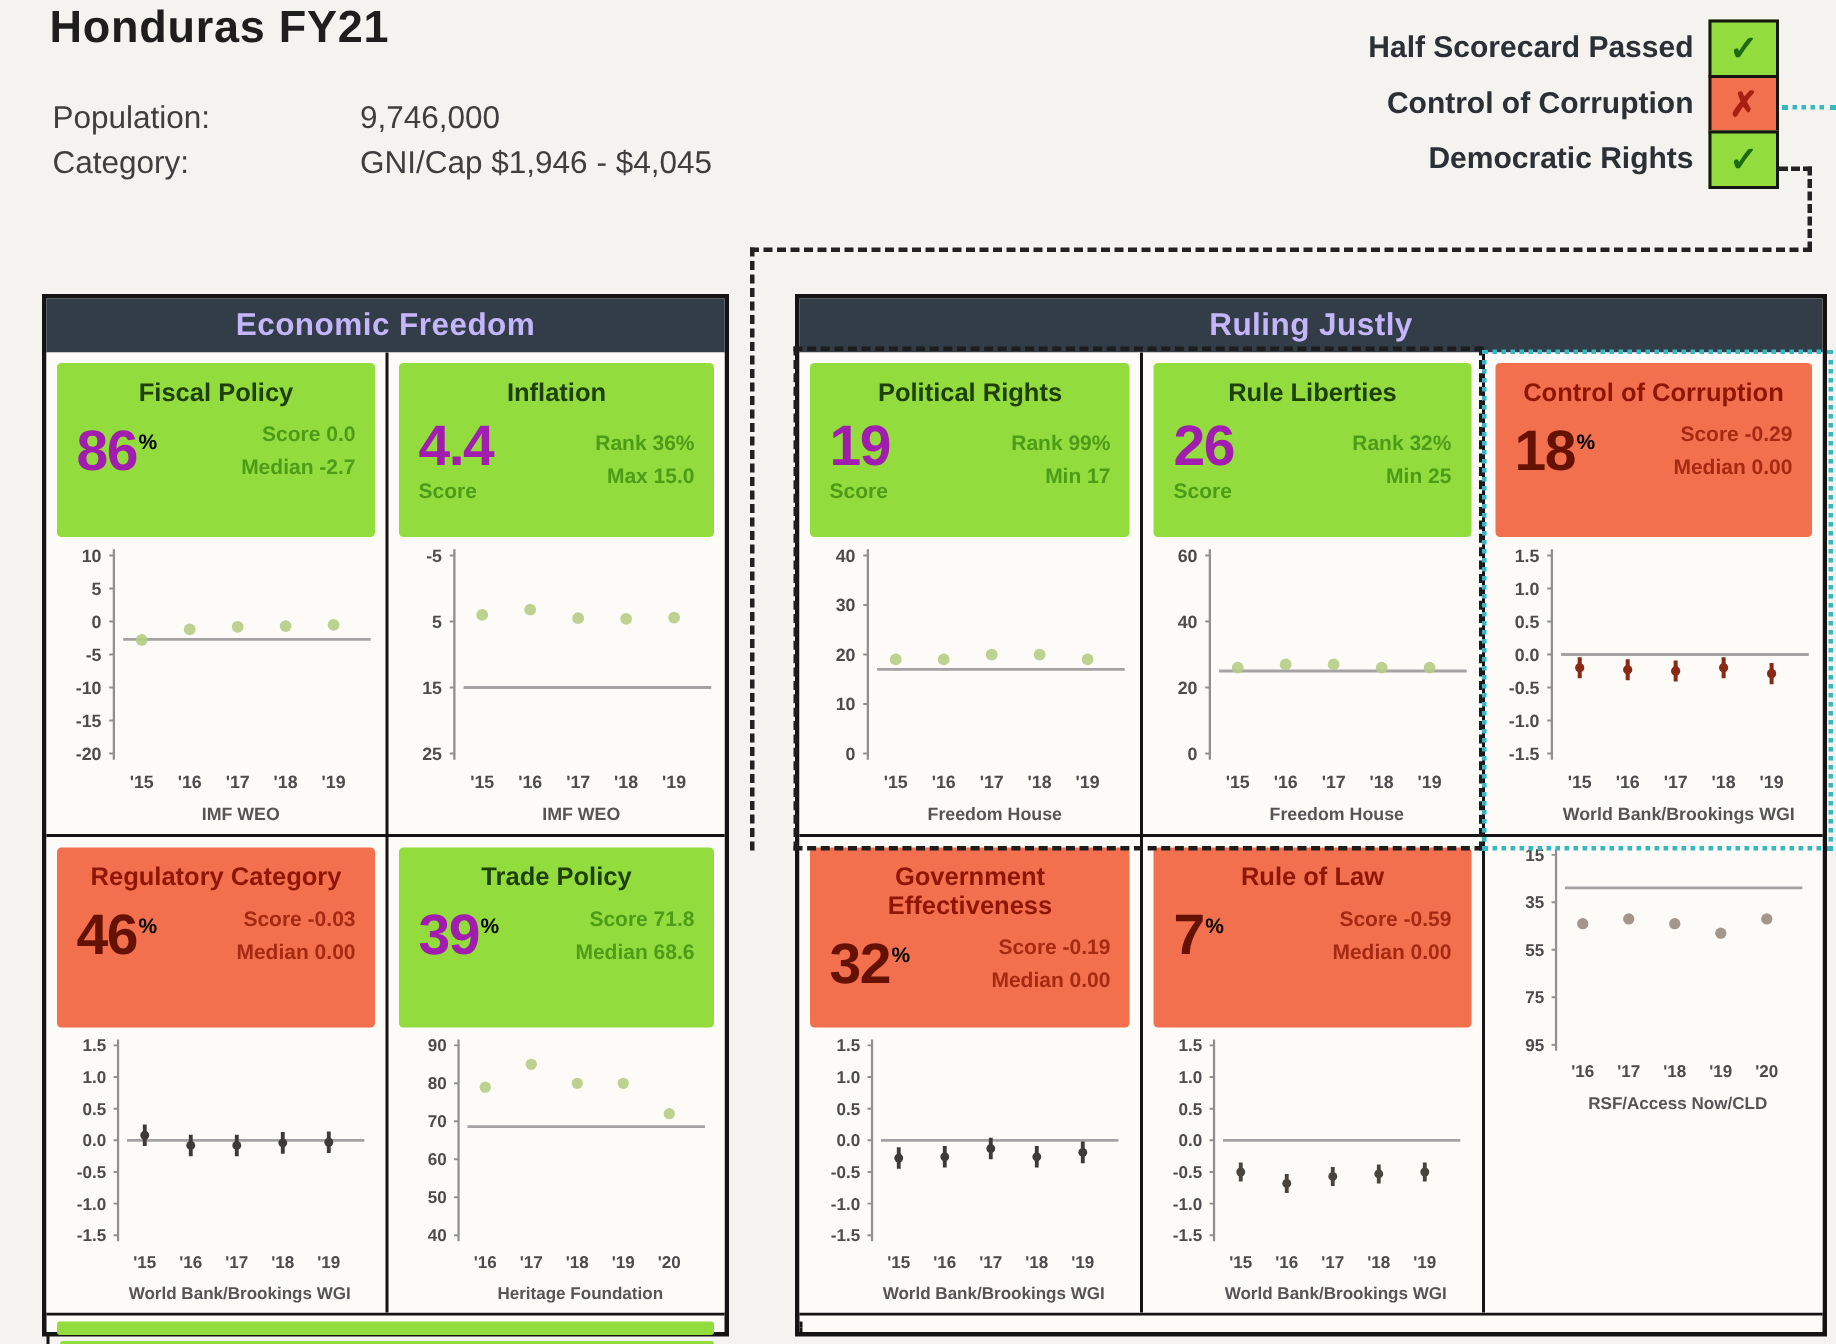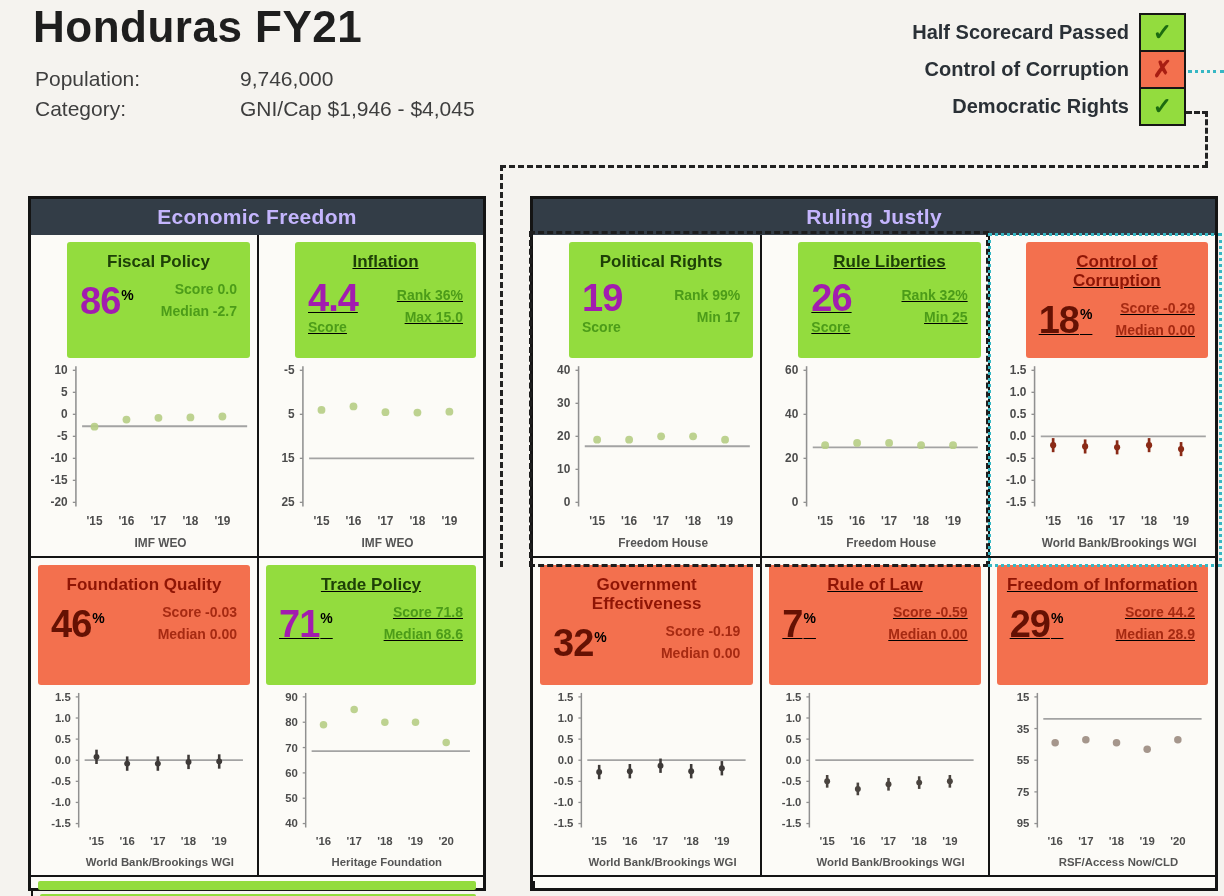--- a/index.html
+++ b/index.html
@@ -14,21 +14,21 @@
   body{
     font-family:"Liberation Sans", sans-serif;
     background:#f5f3ef;
     position:relative;
   }
   .page{position:relative; width:1224px; height:896px; overflow:hidden;}
 
   
   .page-title{
     position:absolute; left:33px; top:2px;
-    font-size:44px; font-weight:800; color:#1e1e1e; letter-spacing:.5px;
+    font-size:30px; font-weight:800; color:#1e1e1e; letter-spacing:.5px;
   }
   .info{position:absolute; left:35px; top:64px; font-size:21px; color:#3e3e3e;}
   .info-row{display:flex; height:30px; align-items:center;}
   .info-label{width:205px;}
   .badges{position:absolute; top:13px; right:38px;}
   .badge-row{display:flex; align-items:center; justify-content:flex-end; height:39px;}
   .badge-row + .badge-row{margin-top:-2px;}
   .badge-label{font-size:20px; font-weight:700; color:#2a3036; margin-right:10px; white-space:nowrap;}
   .badge-box{
     width:47px; height:39px; border:2px solid #161616;
@@ -49,24 +49,24 @@
   .section-header{
     height:36px; background:var(--dark); color:#c4b5fd;
     display:flex; align-items:center; justify-content:center;
     font-size:21px; font-weight:700; letter-spacing:.3px;
   }
   .grid-row{display:grid;}
   .grid-row + .grid-row, .sliver-row{border-top:2px solid var(--line);}
   .cols-2{grid-template-columns:1fr 1fr;}
   .cols-3{grid-template-columns:1fr 1fr 1fr;}
   .cell{background:#fcfbf7; display:flex; flex-direction:column;}
-  .cell + .cell{border-left:2px solid var(--line);text-decoration:underline;}
+  .cell + .cell{border-left:2px solid var(--line);}
   .card-wrap{padding:7px 7px 0;}
   .card{border-radius:3px; padding:10px 10px 8px;}
-  .row1 .card{height:116px;margin-left:29px;}
+  .row1 .card{height:116px;}
   .row2 .card{height:120px;}
   .card.pass{background:var(--green);}
   .card.fail{background:var(--red);}
   .card-title{text-align:center; font-weight:800; font-size:17px; line-height:1.12;}
   .pass .card-title{color:#1e4007;}
   .fail .card-title{color:#8f1505;}
   .card-body{display:flex; justify-content:space-between; align-items:center; margin-top:8px; padding:0 3px;}
   .val-num{font-size:38px; font-weight:800; letter-spacing:-1px; line-height:1;}
   .pass .val-num{color:#a21caf;}
   .fail .val-num{color:#651103;}
@@ -217,21 +217,21 @@
                 <text x="182" y="160" text-anchor="middle" font-size="11.5" font-weight="600" fill="#4c4c4c" font-family="&quot;Liberation Sans&quot;, sans-serif">'19</text>
                 <text x="122" y="181" text-anchor="middle" font-size="11.5" font-weight="600" fill="#555" font-family="&quot;Liberation Sans&quot;, sans-serif">IMF WEO</text>
               </svg>
             </div>
           </div>
         </div>
         <div class="grid-row cols-2 row2">
           <div class="cell">
             <div class="card-wrap">
               <div class="card fail">
-                <div class="card-title">Foundation Quality</div>
+                <div class="card-title">Regulatory Category</div>
                 <div class="card-body">
                   <div class="val-block">
                     <div class="val-row"><span class="val-num">46</span><span class="val-suffix">%</span></div>
                   </div>
                   <div class="val-lines">
                     <div class="val-line">Score -0.03</div>
                     <div class="val-line">Median 0.00</div>
                   </div>
                 </div>
               </div>
@@ -272,21 +272,21 @@
                 <text x="122" y="181" text-anchor="middle" font-size="11.5" font-weight="600" fill="#555" font-family="&quot;Liberation Sans&quot;, sans-serif">World Bank/Brookings WGI</text>
               </svg>
             </div>
           </div>
           <div class="cell">
             <div class="card-wrap">
               <div class="card pass">
                 <div class="card-title">Trade Policy</div>
                 <div class="card-body">
                   <div class="val-block">
-                    <div class="val-row"><span class="val-num">71</span><span class="val-suffix">%</span></div>
+                    <div class="val-row"><span class="val-num">39</span><span class="val-suffix">%</span></div>
                   </div>
                   <div class="val-lines">
                     <div class="val-line">Score 71.8</div>
                     <div class="val-line">Median 68.6</div>
                   </div>
                 </div>
               </div>
             </div>
             <div class="chart">
               <svg viewBox="0 0 212 190" preserveAspectRatio="xMidYMin meet">
@@ -572,34 +572,20 @@
                 <circle cx="151" cy="96.61333333333334" r="3" fill="#4a443f"></circle>
                 <text x="151" y="160" text-anchor="middle" font-size="11.5" font-weight="600" fill="#4c4c4c" font-family="&quot;Liberation Sans&quot;, sans-serif">'18</text>
                 <line x1="182" y1="88.93333333333332" x2="182" y2="101.73333333333333" stroke="#4a443f" stroke-width="2.6"></line>
                 <circle cx="182" cy="95.33333333333333" r="3" fill="#4a443f"></circle>
                 <text x="182" y="160" text-anchor="middle" font-size="11.5" font-weight="600" fill="#4c4c4c" font-family="&quot;Liberation Sans&quot;, sans-serif">'19</text>
                 <text x="122" y="181" text-anchor="middle" font-size="11.5" font-weight="600" fill="#555" font-family="&quot;Liberation Sans&quot;, sans-serif">World Bank/Brookings WGI</text>
               </svg>
             </div>
           </div>
           <div class="cell">
-            <div class="card-wrap">
-              <div class="card fail">
-                <div class="card-title">Freedom of Information</div>
-                <div class="card-body">
-                  <div class="val-block">
-                    <div class="val-row"><span class="val-num">29</span><span class="val-suffix">%</span></div>
-                  </div>
-                  <div class="val-lines">
-                    <div class="val-line">Score 44.2</div>
-                    <div class="val-line">Median 28.9</div>
-                  </div>
-                </div>
-              </div>
-            </div>
             <div class="chart">
               <svg viewBox="0 0 212 190" preserveAspectRatio="xMidYMin meet">
                 <line x1="40" y1="6" x2="40" y2="142" stroke="#909090" stroke-width="1.5"></line>
                 <line x1="37" y1="10" x2="40" y2="10" stroke="#909090" stroke-width="1.3"></line>
                 <text x="32" y="14" text-anchor="end" font-size="11.5" font-weight="600" fill="#4c4c4c" font-family="&quot;Liberation Sans&quot;, sans-serif">15</text>
                 <line x1="37" y1="42" x2="40" y2="42" stroke="#909090" stroke-width="1.3"></line>
                 <text x="32" y="46" text-anchor="end" font-size="11.5" font-weight="600" fill="#4c4c4c" font-family="&quot;Liberation Sans&quot;, sans-serif">35</text>
                 <line x1="37" y1="74" x2="40" y2="74" stroke="#909090" stroke-width="1.3"></line>
                 <text x="32" y="78" text-anchor="end" font-size="11.5" font-weight="600" fill="#4c4c4c" font-family="&quot;Liberation Sans&quot;, sans-serif">55</text>
                 <line x1="37" y1="106" x2="40" y2="106" stroke="#909090" stroke-width="1.3"></line>

